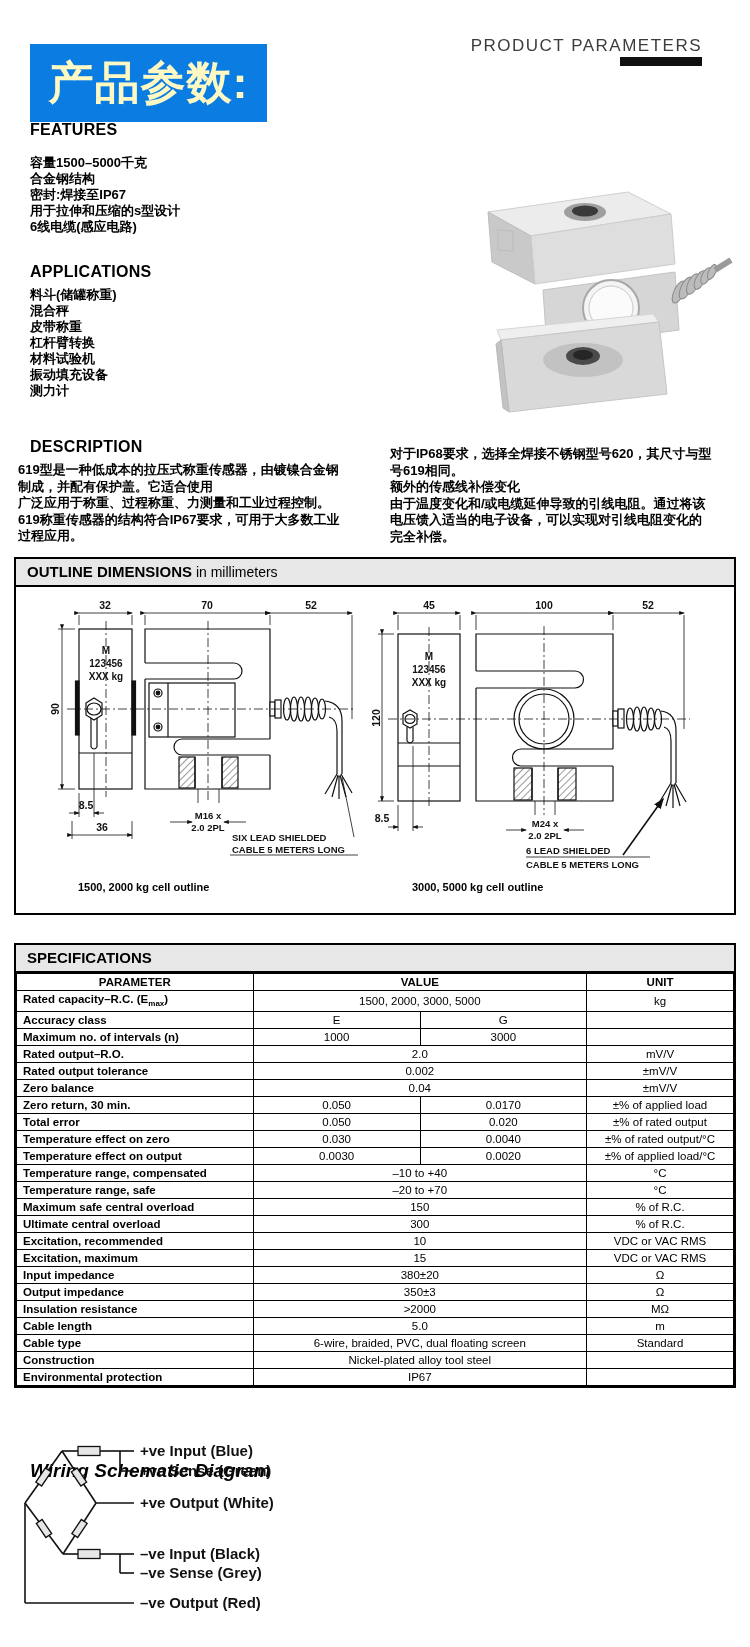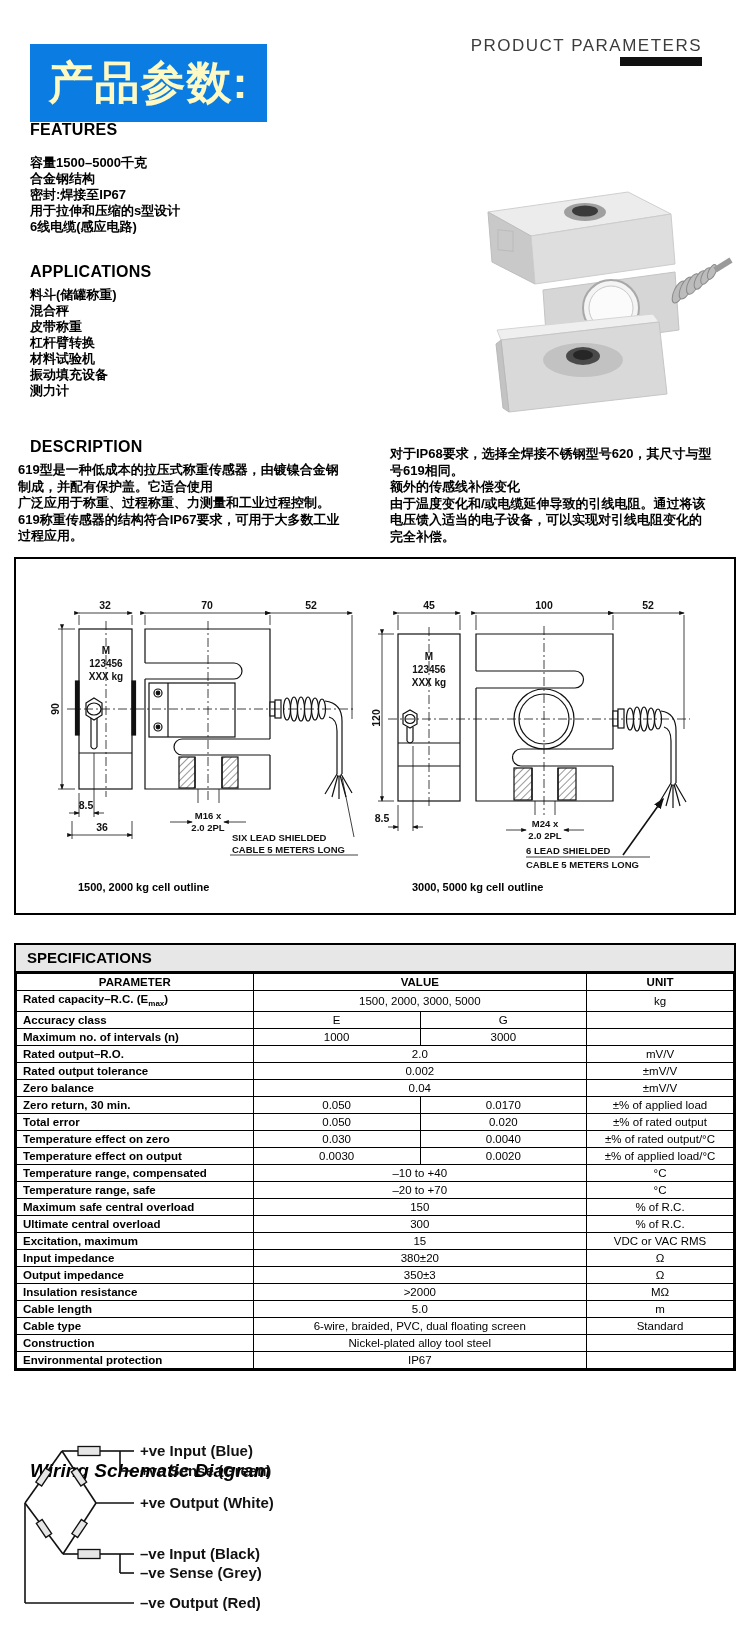--- a/index.html
+++ b/index.html
@@ -122,20 +122,23 @@
   <div class="desc-col" style="left:390px;top:446px;width:350px;">
       <div class="desc-line">对于IP68要求，选择全焊接不锈钢型号620，其尺寸与型</div>
       <div class="desc-line">号619相同。</div>
       <div class="desc-line">额外的传感线补偿变化</div>
       <div class="desc-line">由于温度变化和/或电缆延伸导致的引线电阻。通过将该</div>
       <div class="desc-line">电压馈入适当的电子设备，可以实现对引线电阻变化的</div>
       <div class="desc-line">完全补偿。</div>
     </div>
 
   <div class="boxed outline-box">
+    <div class="box-head">
+      <b>OUTLINE DIMENSIONS</b><span class="light"> in millimeters</span>
+    </div>
 
     <svg class="drawing" style="left:6px;top:32px;" width="340" height="286" viewBox="0 0 340 286">
       <defs>
         <marker id="ar1" markerWidth="7" markerHeight="6" refX="6" refY="2.5" orient="auto">
             <path d="M0,0 L7,2.5 L0,5 z" fill="#111"></path>
           </marker>
         <pattern id="h1" width="5" height="5" patternUnits="userSpaceOnUse" patternTransform="rotate(45)">
             <line x1="0" y1="0" x2="0" y2="5" stroke="#333" stroke-width="1"></line>
           </pattern>
       </defs>
@@ -413,20 +416,25 @@
             <td class="p">Maximum safe central overload</td>
             <td colspan="2">150</td>
             <td>% of R.C.</td>
           </tr>
           <tr>
             <td class="p">Ultimate central overload</td>
             <td colspan="2">300</td>
             <td>% of R.C.</td>
           </tr>
           <tr>
+            <td class="p">Excitation, recommended</td>
+            <td colspan="2">10</td>
+            <td>VDC or VAC RMS</td>
+          </tr>
+          <tr>
             <td class="p">Excitation, maximum</td>
             <td colspan="2">15</td>
             <td>VDC or VAC RMS</td>
           </tr>
           <tr>
             <td class="p">Input impedance</td>
             <td colspan="2">380±20</td>
             <td>Ω</td>
           </tr>
           <tr>

